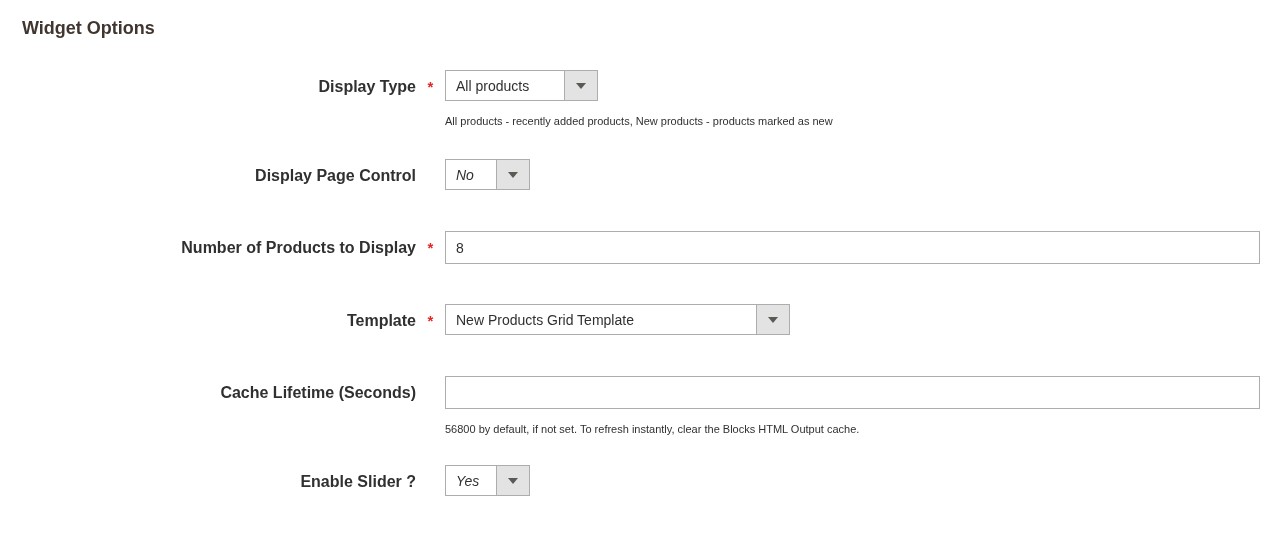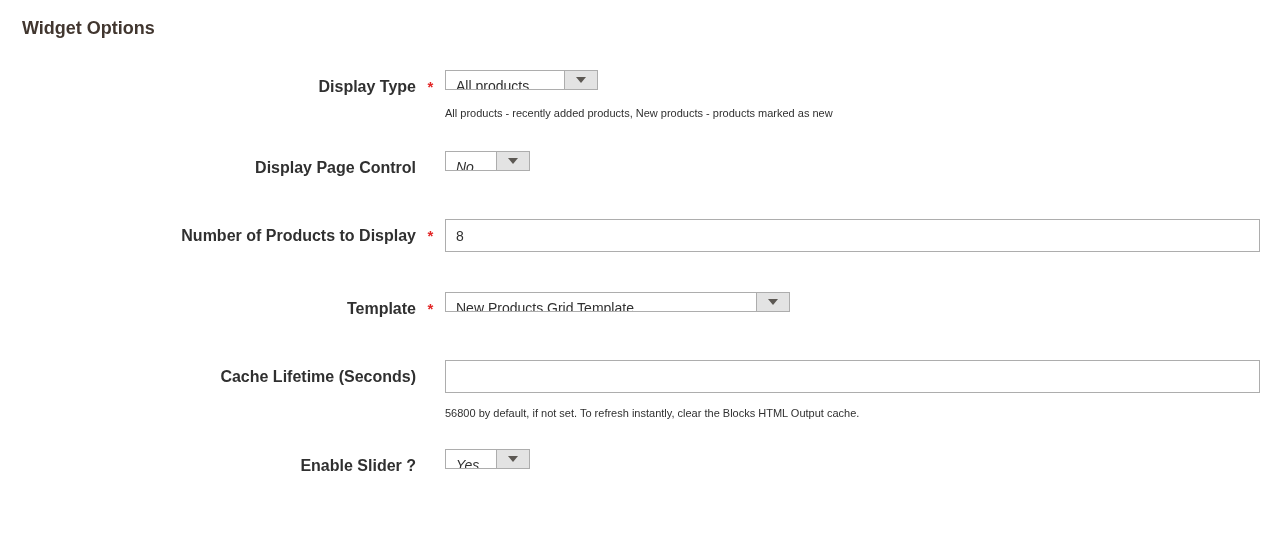--- a/index.html
+++ b/index.html
@@ -37,21 +37,21 @@
   .req-col span {
     color: #e22626;
     font-size: 15px;
     font-weight: 600;
     line-height: 16px;
   }
   .control-col { width: 815px; }
   
   .select {
     display: inline-flex;
-    height: 20px;
+    height: 31px;
     border: 1px solid #adadad;
     background: #ffffff;
     cursor: pointer;
   }
   .select-value {
     flex: 1;
     font-size: 14px;
     color: #303030;
     line-height: 31px;
     padding: 0 10px;

